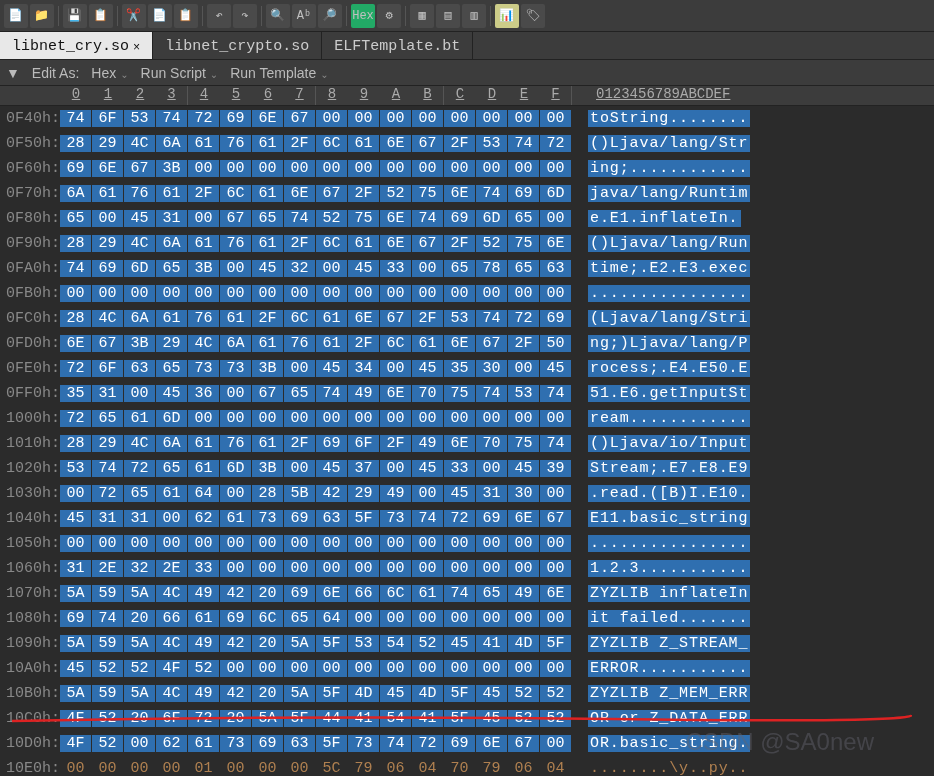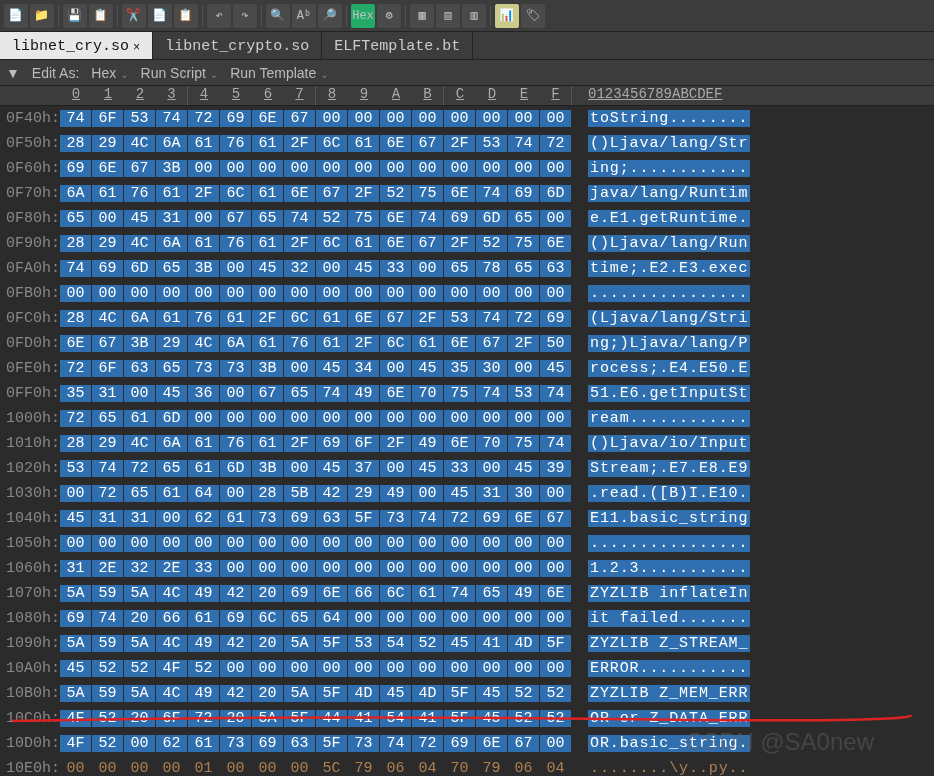--- a/index.html
+++ b/index.html
@@ -78,21 +78,21 @@
     display: flex;
     gap: 0;
   }
   .hex-col {
     width: 32px;
     text-align: center;
     text-decoration: underline;
   }
   .hex-col4 { border-right: 1px solid #555; }
   .ascii-head {
-    margin-left: 16px;
+    margin-left: 24px;
     letter-spacing: 0;
     text-align: right;
   }
   .ascii-head span { text-decoration: underline; }
   .rows { }
   .row {
     display: flex;
     height: 25px;
     align-items: center;
     font-family: 'Courier New', monospace;
@@ -335,21 +335,21 @@
         <div class="byte">74</div>
         <div class="byte">52</div>
         <div class="byte">75</div>
         <div class="byte">6E</div>
         <div class="byte">74</div>
         <div class="byte">69</div>
         <div class="byte">6D</div>
         <div class="byte">65</div>
         <div class="byte">00</div>
       </div>
-      <div class="ascii">e.E1.getRuntime.</div>
+      <div class="ascii">e.E1.inflateIn.</div>
     </div>
     <div class="row">
       <div class="addr">0F90h:</div>
       <div class="hex-bytes">
         <div class="byte">28</div>
         <div class="byte">29</div>
         <div class="byte">4C</div>
         <div class="byte">6A</div>
         <div class="byte">61</div>
         <div class="byte">76</div>

